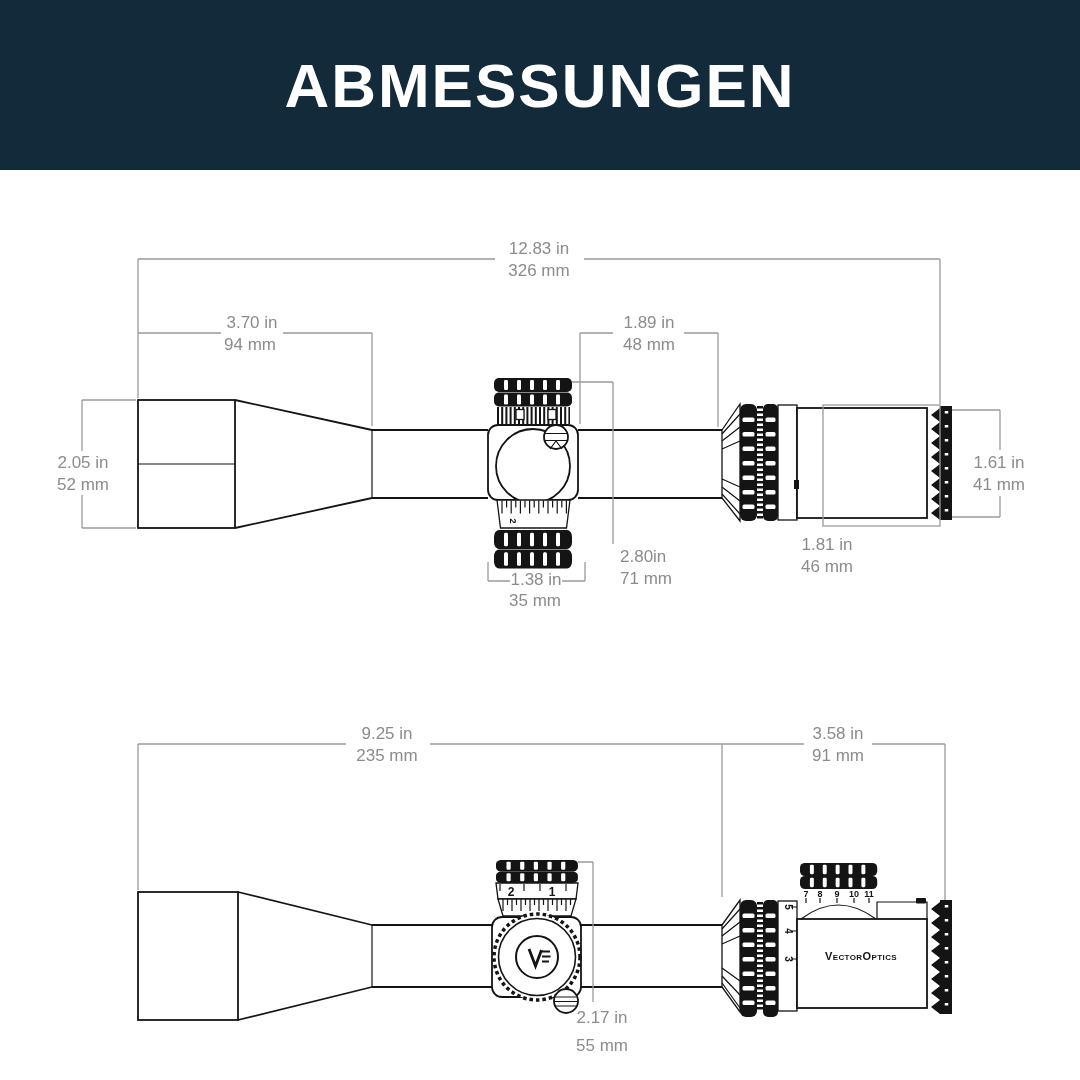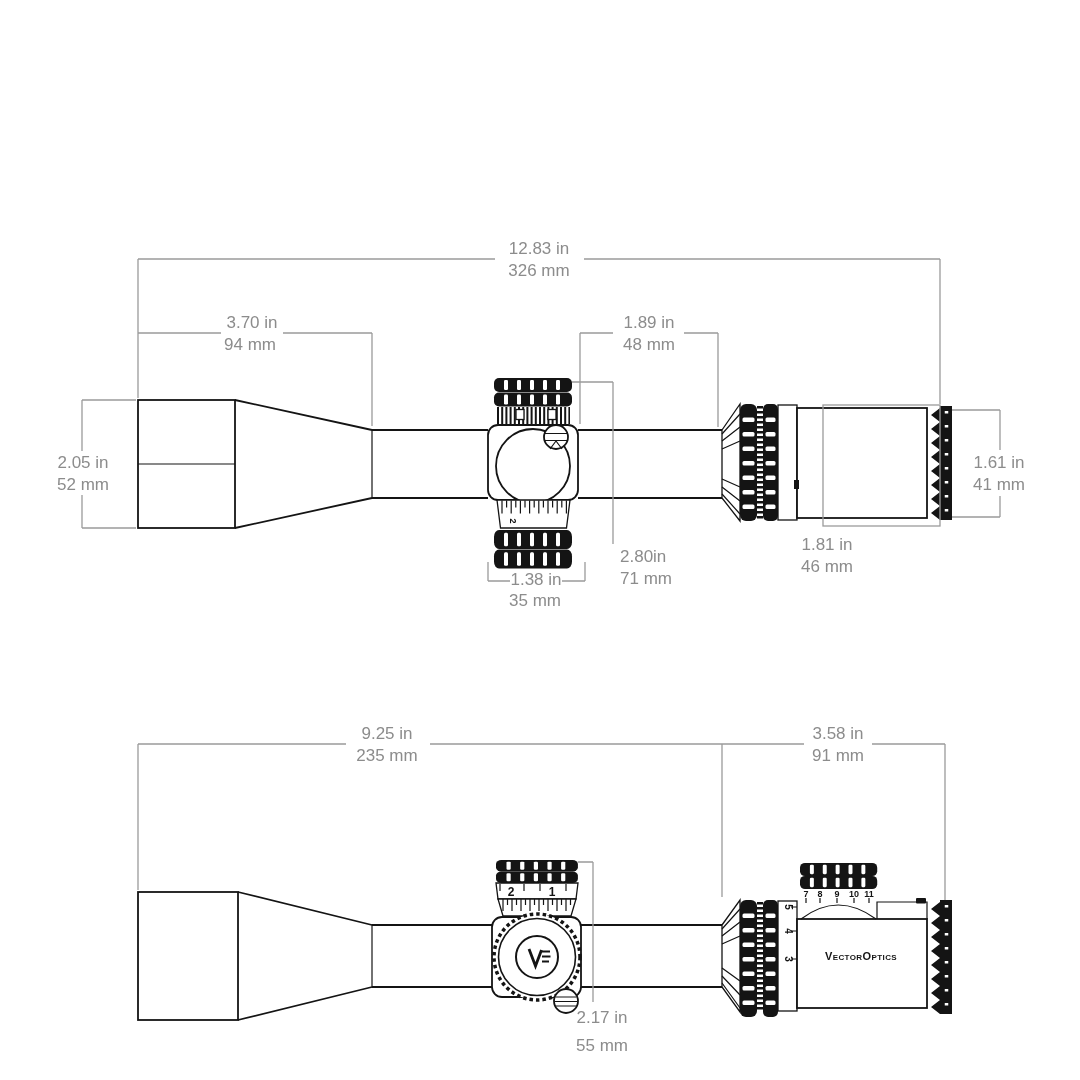--- a/index.html
+++ b/index.html
@@ -24,20 +24,23 @@
   .dimtext{fill:#8c8c8c;font-size:17px;font-family:"Liberation Sans",sans-serif;}
   .mini{fill:#141414;font-weight:bold;font-family:"Liberation Sans",sans-serif;}
   .brand{fill:#141414;font-weight:bold;font-variant:small-caps;letter-spacing:.4px;
          font-size:11px;font-family:"Liberation Sans",sans-serif;}
 </style>
 </head>
 <body>
 
 <div class="page">
 
+  <div class="hdr">
+    <h1>ABMESSUNGEN</h1>
+  </div>
 
   <svg width="1080" height="1080" viewBox="0 0 1080 1080">
 
     <defs>
 
       <g id="hrow">
         <rect width="78" height="14" rx="5" fill="#141414"></rect>
         <rect x="10" y="2" width="4" height="10" rx="1.2" fill="#fff"></rect>
         <rect x="23" y="2" width="4" height="10" rx="1.2" fill="#fff"></rect>
         <rect x="36" y="2" width="4" height="10" rx="1.2" fill="#fff"></rect>

